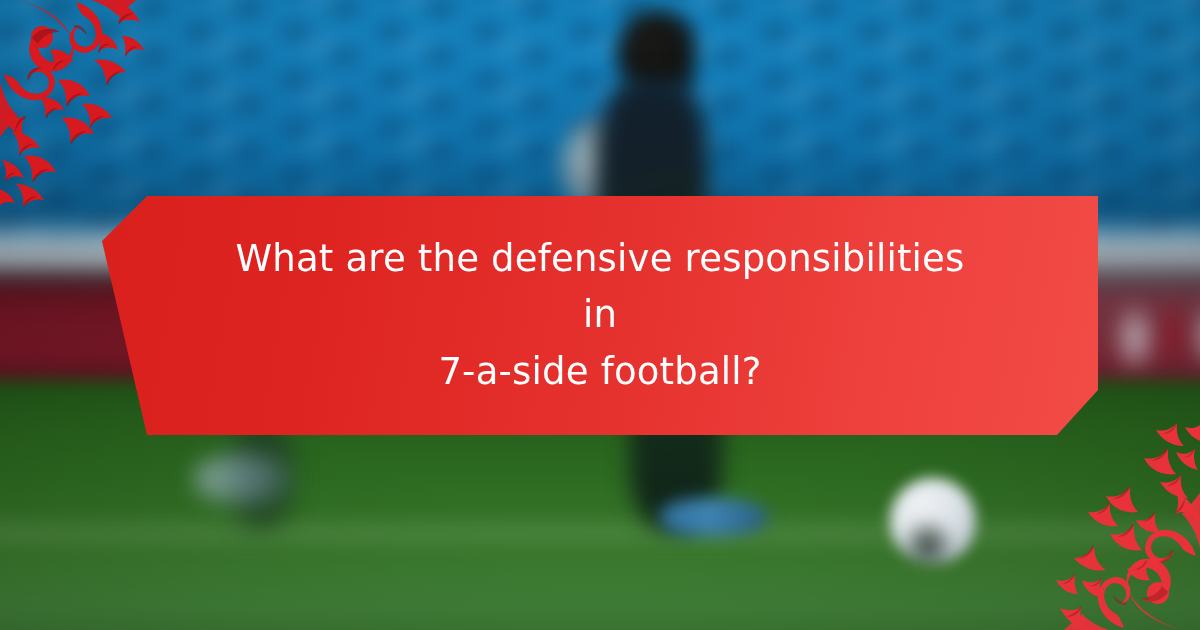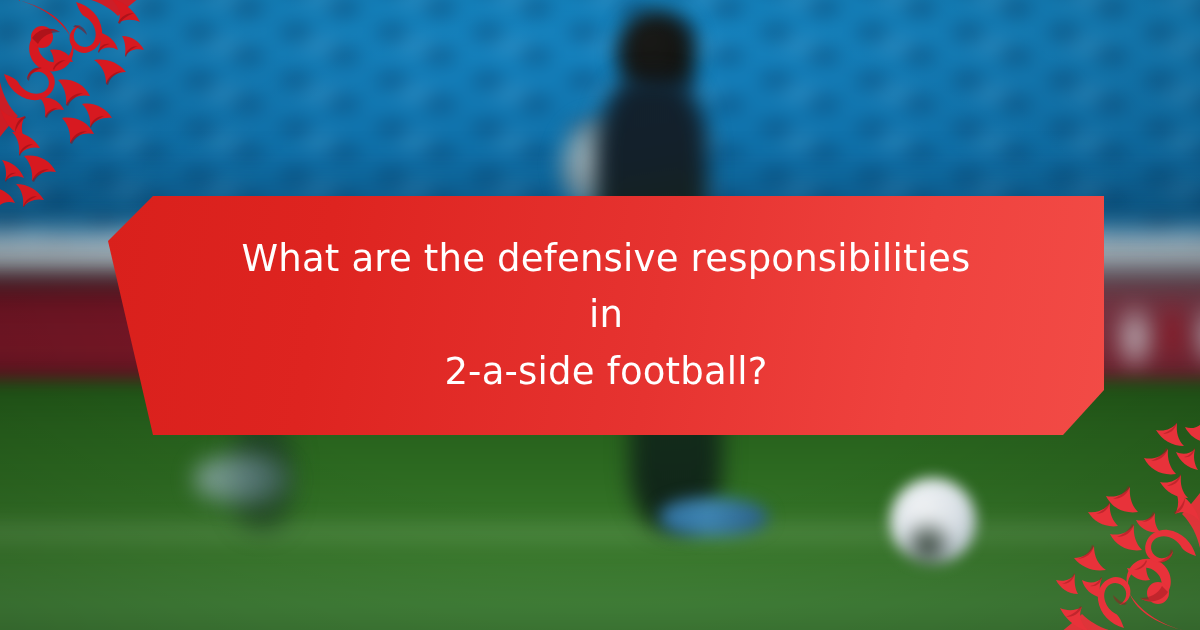--- a/index.html
+++ b/index.html
@@ -150,21 +150,21 @@
   }
   .vignette {
     position: absolute;
     inset: 0;
     background: radial-gradient(ellipse at 50% 45%, rgba(0,0,0,0) 45%, rgba(0,0,0,.18) 100%);
   }
 
   
   .banner {
     position: absolute;
-    left: 108px;
+    left: 102px;
     top: 196px;
     width: 996px;
     height: 239px;
     background: linear-gradient(100deg, #d9201c 0%, #de2420 22%, #e63330 55%, #ef423e 80%, #f24b46 100%);
     clip-path: polygon(45px 0, 100% 0, 100% 194px, 955px 100%, 45px 100%, 0 45px);
     display: flex;
     align-items: center;
     justify-content: center;
   }
   .banner-text {
@@ -207,21 +207,21 @@
     <div class="player-leg2"></div>
     <div class="player-boot2"></div>
     <div class="ball"></div>
 
     <div class="vignette"></div>
   </div>
 
   <div class="banner">
     <div class="banner-text">
       <span>What are the defensive responsibilities in</span><br>
-      <span>2-a-side football?</span>
+      <span>7-a-side football?</span>
     </div>
   </div>
 
   <svg class="ornament ornament-tl" viewBox="0 0 150 215" aria-hidden="true">
     <g fill="#d71920">
       <path d="M2 2 H150 C140 10 132 16 124 24 C112 12 96 6 78 4 C60 2 40 2 2 2 Z" opacity=".95"></path>
       <path d="M2 2 C2 40 2 60 4 78 C6 96 12 112 24 124 C16 132 10 140 2 150 Z" opacity=".95"></path>
       <path d="M6 4 C34 8 58 20 72 38 C80 48 82 60 76 70 C70 80 56 82 46 76 C36 70 32 56 38 46 C44 36 58 34 66 40 C58 36 48 40 45 48 C42 58 48 68 58 70 C70 72 80 62 78 50 C74 30 52 12 6 4 Z"></path>
       <circle cx="48" cy="45" r="11"></circle>
       <path d="M82 10 C96 14 106 24 108 38 C109 48 104 57 95 60 C87 63 78 58 76 50 C74 42 79 34 87 33 C81 36 78 43 81 49 C85 56 94 57 99 51 C105 43 101 30 90 24 C87 22 85 18 82 10 Z"></path>

